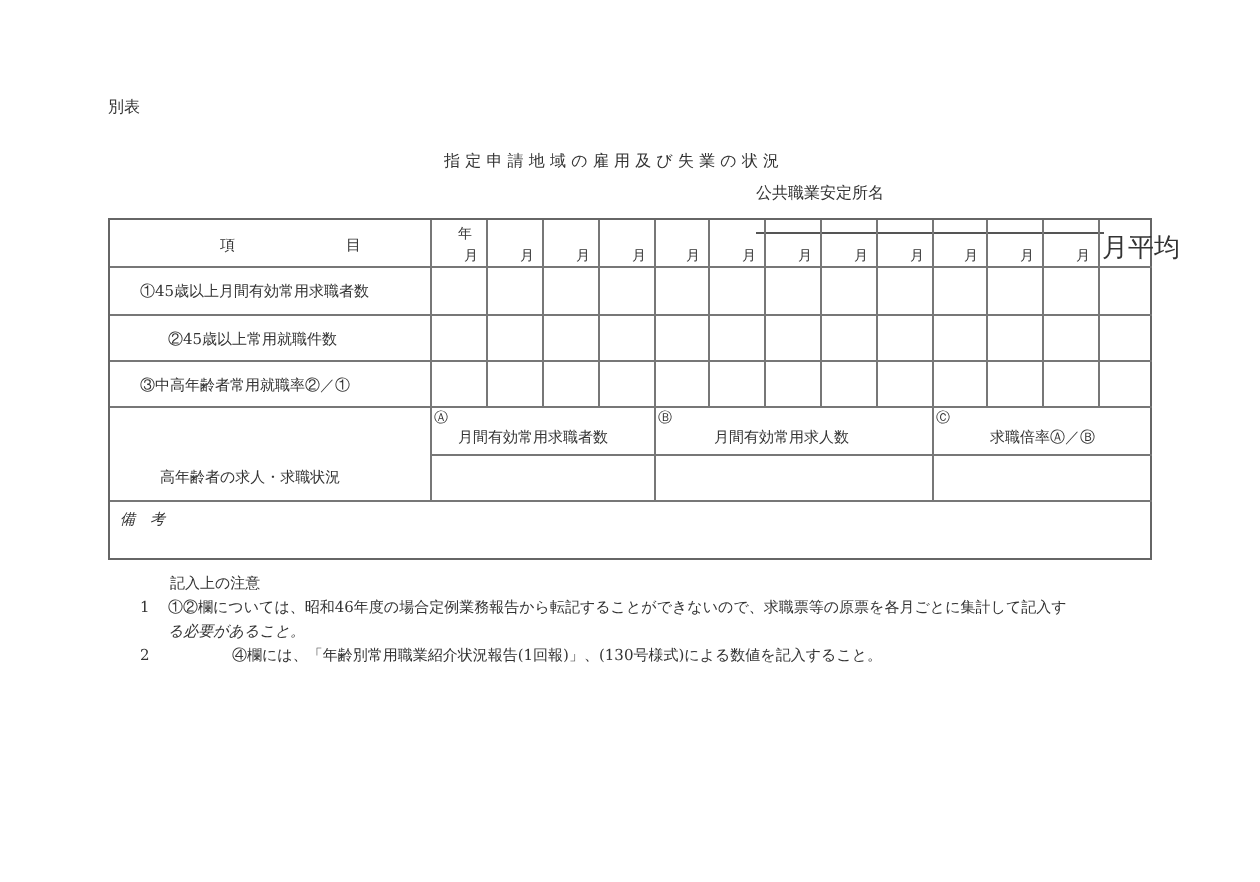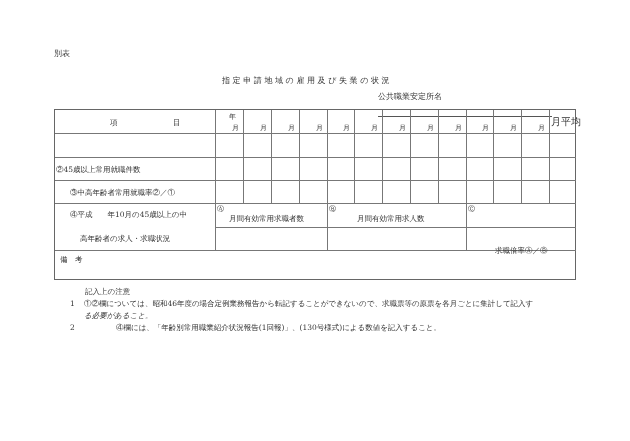--- a/index.html
+++ b/index.html
@@ -57,36 +57,36 @@
   <div class="cell-text month" style="left:220px;top:13px;">月</div>
   <div class="cell-text month" style="left:248px;top:13px;">月</div>
   <div class="cell-text month" style="left:275px;top:13px;">月</div>
   <div class="cell-text month" style="left:303px;top:13px;">月</div>
   <div class="cell-text month" style="left:331px;top:13px;">月</div>
   <div class="cell-text month" style="left:359px;top:13px;">月</div>
   <div class="cell-text month" style="left:387px;top:13px;">月</div>
   <div class="cell-text month" style="left:414px;top:13px;">月</div>
   <div class="cell-text month" style="left:442px;top:13px;">月</div>
   <div class="cell-text month" style="left:470px;top:13px;">月</div>
-  <div class="cell-text" style="left:496px;top:5px;font-size:10px;">月平均</div>
+  <div class="cell-text" style="left:496px;top:5px;font-size:13px;">月平均</div>
 
-  <div class="cell-text" style="left:1px;top:55px;">②45歳以上常用就職件数</div>
+  <div class="cell-text" style="left:15px;top:31px;">①45歳以上月間有効常用求職者数</div>
+  <div class="cell-text" style="left:29px;top:55px;">②45歳以上常用就職件数</div>
   <div class="cell-text" style="left:15px;top:78px;text-align:right;">③中高年齢者常用就職率②／①</div>
 
-  <div class="cell-text" style="left:15px;top:100px;">④平成　　年10月の45歳以上の中</div>
   <div class="cell-text" style="left:25px;top:124px;">高年齢者の求人・求職状況</div>
 
   <div class="cell-text" style="left:162px;top:94px;font-size:7px;">Ⓐ</div>
   <div class="cell-text" style="left:174px;top:104px;">月間有効常用求職者数</div>
   <div class="cell-text" style="left:274px;top:94px;font-size:7px;">Ⓑ</div>
   <div class="cell-text" style="left:302px;top:104px;">月間有効常用求人数</div>
   <div class="cell-text" style="left:413px;top:94px;font-size:7px;">Ⓒ</div>
-  <div class="cell-text" style="left:440px;top:104px;margin-top:32px;">求職倍率Ⓐ／Ⓑ</div>
+  <div class="cell-text" style="left:440px;top:104px;">求職倍率Ⓐ／Ⓑ</div>
 
-  <div class="cell-text" style="left:5px;top:145px;">備　考</div>
+  <div class="cell-text" style="left:5px;top:145px;font-style:italic;">備　考</div>
 </div>
 
 <div class="abs notes" style="left:62px;top:287px;padding-left:23px;">記入上の注意</div>
 <div class="abs notes" style="left:70px;top:299px;">1</div>
 <div class="abs notes" style="left:84px;top:299px;">①②欄については、昭和46年度の場合定例業務報告から転記することができないので、求職票等の原票を各月ごとに集計して記入す</div>
 <div class="abs notes" style="left:84px;top:311px;font-style:italic;">る必要があること。</div>
 <div class="abs notes" style="left:70px;top:323px;">2</div>
 <div class="abs notes" style="left:84px;top:323px;margin-left:32px;">④欄には、「年齢別常用職業紹介状況報告(1回報)」、(130号様式)による数値を記入すること。</div>
 
 </body></html>

